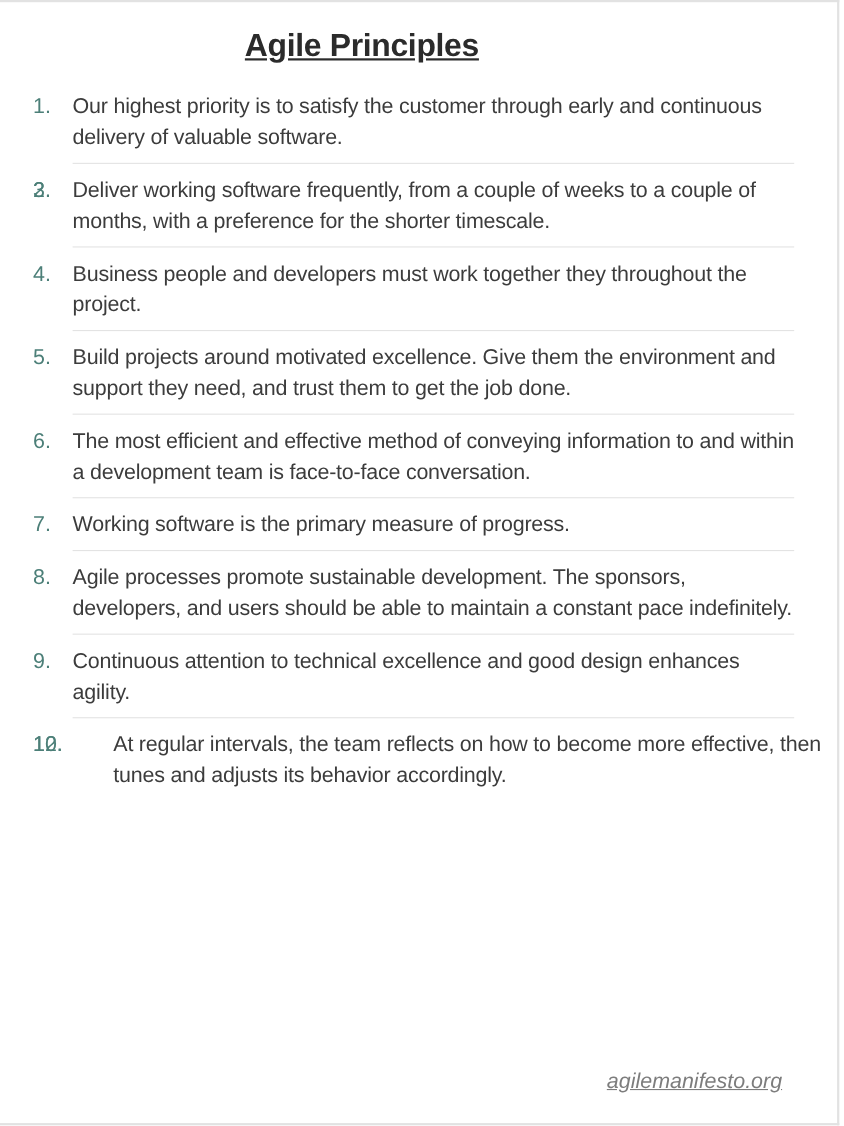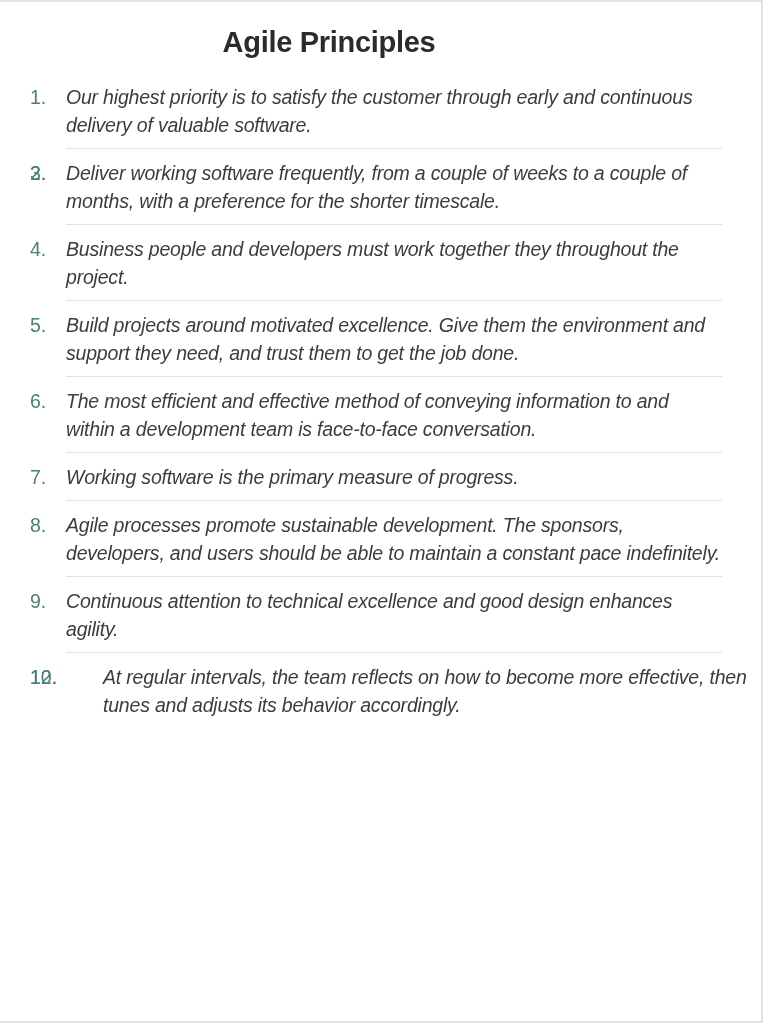--- a/index.html
+++ b/index.html
@@ -1,22 +1,22 @@
 <!DOCTYPE html>
 <html><head>
 <meta charset="utf-8">
 <style>
   html, body { margin:0; padding:0; background:#ffffff; }
   body { width:767px; height:1024px; overflow:hidden; font-family:"Liberation Sans", sans-serif; }
   .frame { position:absolute; left:0; top:0; width:761px; height:1019px; border:2px solid #e2e2e2; border-left:none; box-sizing:content-box; background:#fff; }
-  h1 { position:absolute; left:0; width:658px; top:24px; margin:0; text-align:center; font-size:29px; font-weight:bold; color:#2b2b2b; letter-spacing:-0.3px; }
+  h1 { position:absolute; left:0; width:658px; top:24px; margin:0; text-align:center; font-size:29px; font-weight:bold; color:#2b2b2b; letter-spacing:-0.3px;text-decoration:underline; }
   ol { list-style:none; margin:0; padding:0; position:absolute; left:0; top:80px; width:761px; }
   li { position:relative; padding-left:66px; }
   .num { position:absolute; left:30px; width:34px; color:#4c7f78; font-size:19.5px; line-height:28px; top:1px; }
-  .txt { color:#3c3c3c; font-size:19.5px; line-height:28px; padding-top:1px; padding-bottom:9px; border-bottom:1px solid #e3e3e3; width:656px; letter-spacing:-0.2px; margin-bottom:9px;font-style:italic;}
+  .txt { color:#3c3c3c; font-size:19.5px; line-height:28px; padding-top:1px; padding-bottom:9px; border-bottom:1px solid #e3e3e3; width:656px; letter-spacing:-0.2px; margin-bottom:9px;}
   li:last-child .txt { border-bottom:none;margin-left:37px; }
   .credit { position:absolute; right:50px; top:970px; font-style:italic; color:#7d7d7d; font-size:19.5px; text-decoration:underline; }
 </style>
 </head>
 <body>
 
 <div class="frame">
   <h1>Agile Principles</h1>
   <ol>
     <li>
@@ -55,13 +55,14 @@
         <div class="txt">Continuous attention to technical excellence and good design enhances agility.</div>
       </li>
     <li>
         <span class="num">10.</span>
       </li>
     <li>
         <span class="num">12.</span>
         <div class="txt">At regular intervals, the team reflects on how to become more effective, then tunes and adjusts its behavior accordingly.</div>
       </li>
   </ol>
+  <a class="credit">agilemanifesto.org</a>
 </div>
 
 </body></html>

